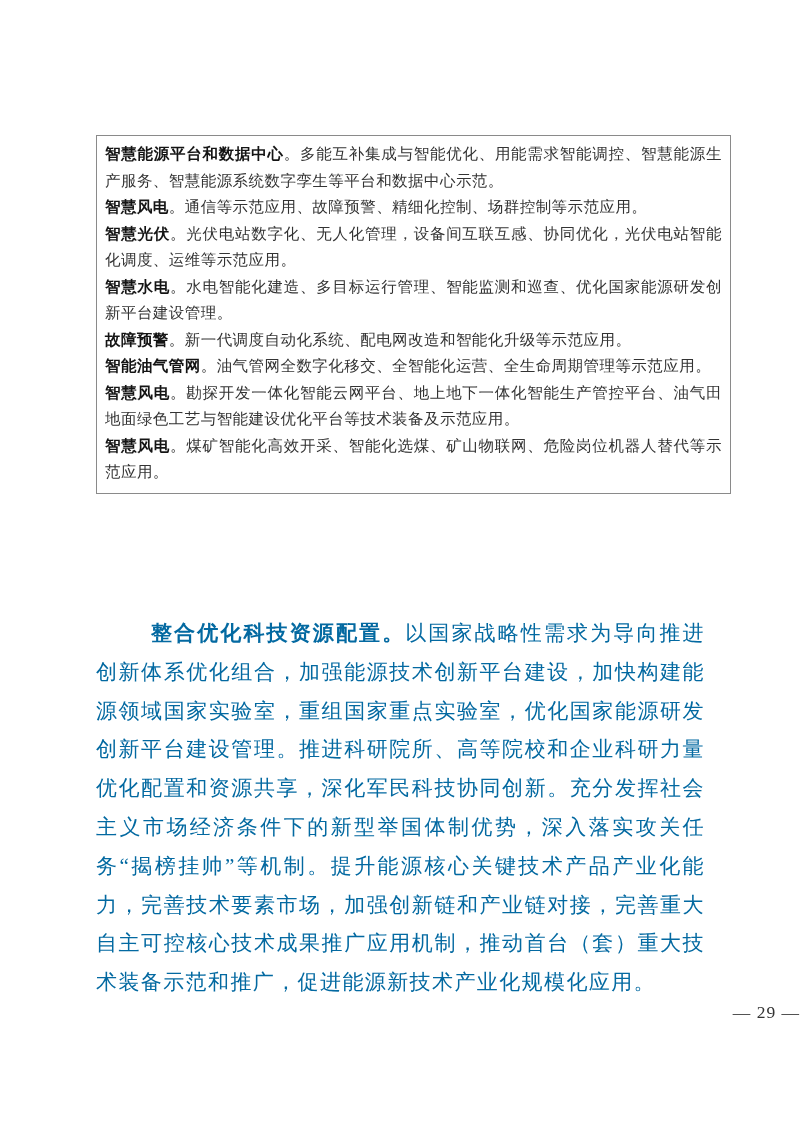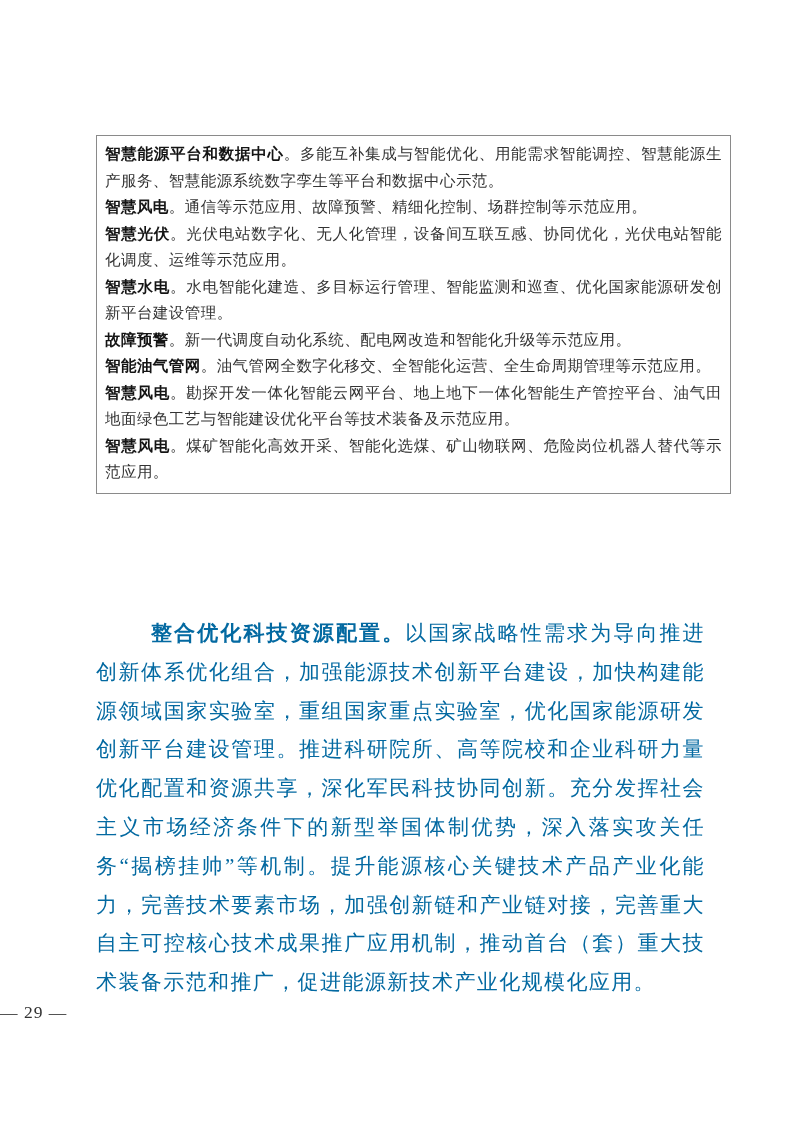--- a/index.html
+++ b/index.html
@@ -69,21 +69,21 @@
   }
   .paragraph-lead {
     font-weight: 700;
   }
   
   .page-number {
     position: absolute;
     left: 0;
     top: 1002px;
     width: 100%;
-    text-align: left;
+    text-align: right;
     font-size: 17.5px;
     letter-spacing: 1px;
     color: #333333;
   }
 </style>
 </head>
 <body>
 
 <div class="page">
 

